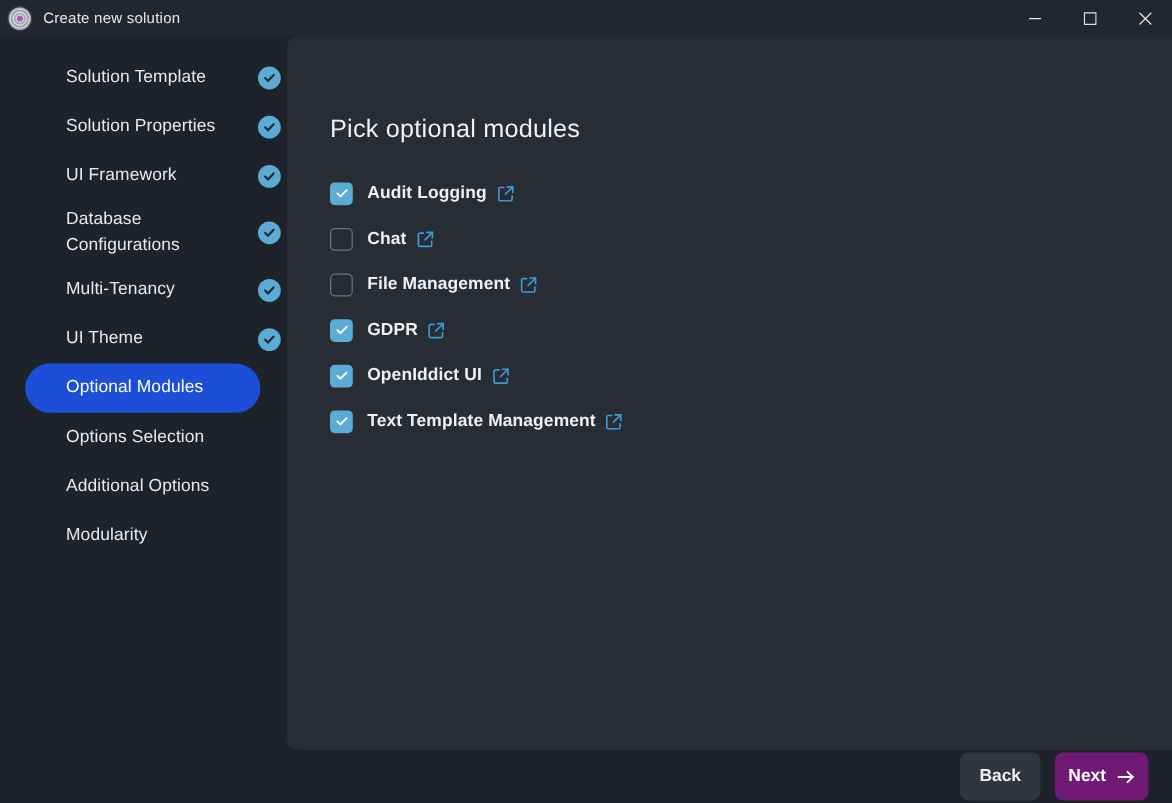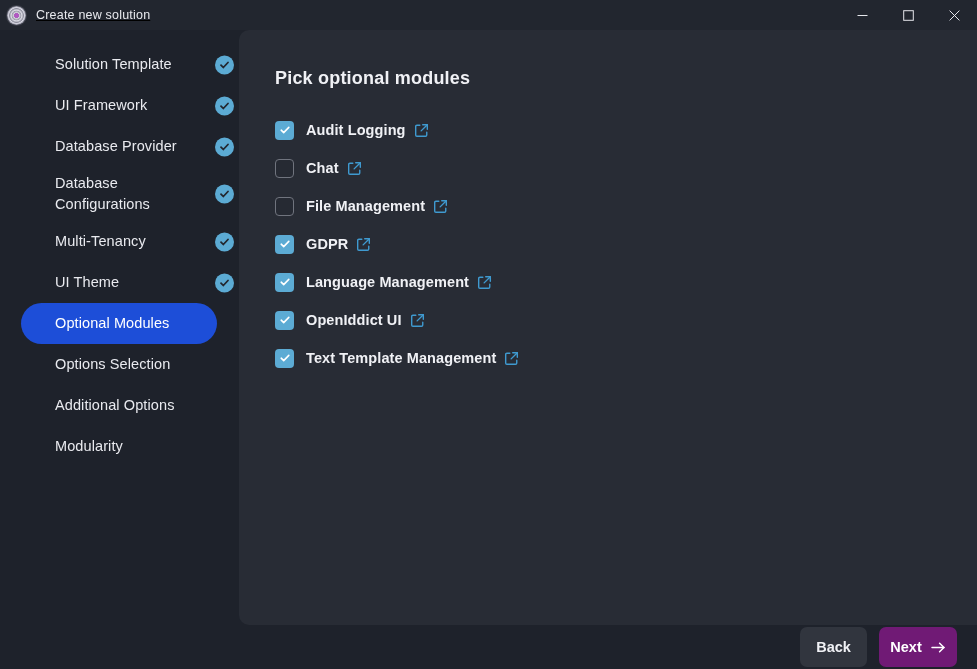--- a/index.html
+++ b/index.html
@@ -24,21 +24,20 @@
 
   
   .titlebar {
     height: 30px;
     min-height: 30px;
     background: #22262f;
     display: flex;
     align-items: center;
     padding-left: 7px;
     position: relative;
-    text-decoration: underline;
   }
   .app-logo {
     width: 19px;
     height: 19px;
     border-radius: 50%;
     background: radial-gradient(circle at 50% 50%,
       #b05ac0 0%, #b05ac0 17%,
       #d8d8e0 20%, #9a9aa8 34%,
       #e2e2ea 39%, #8d8d9c 52%,
       #dcdce6 58%, #7f7f90 72%,
@@ -132,25 +131,26 @@
     left: 0;
     top: 0;
     right: 0;
     bottom: 44px;
     background: #282c35;
     border-radius: 10px 0 0 10px;
     padding: 38px 36px 20px 36px;
     overflow: hidden;
   }
   .panel-title {
-    font-size: 18px;
+    font-size: 21px;
     color: #f0f1f5;
-    font-weight: bold;
+    font-weight: normal;
     letter-spacing: .2px;
     margin-bottom: 22px;
+    margin-top: 28px;
   }
 
   .module-list { display: flex; flex-direction: column; }
   .module-row {
     display: flex;
     align-items: center;
     height: 38px;
     cursor: pointer;
   }
   .checkbox {
@@ -256,38 +256,38 @@
 
       <div class="nav-item">
         <span class="nav-label">Solution Template</span>
         <span class="nav-check">
           <svg width="11" height="11" viewBox="0 0 11 11">
               <path d="M2 5.6 L4.3 8 L9 3" fill="none" stroke="#23272f" stroke-width="1.8" stroke-linecap="round" stroke-linejoin="round"></path>
             </svg>
         </span>
       </div>
 
+      <div class="nav-item">
+        <span class="nav-label">Solution Properties</span>
+        <span class="nav-check">
+          <svg width="11" height="11" viewBox="0 0 11 11">
+              <path d="M2 5.6 L4.3 8 L9 3" fill="none" stroke="#23272f" stroke-width="1.8" stroke-linecap="round" stroke-linejoin="round"></path>
+            </svg>
+        </span>
+      </div>
 
       <div class="nav-item">
         <span class="nav-label">UI Framework</span>
         <span class="nav-check">
           <svg width="11" height="11" viewBox="0 0 11 11">
               <path d="M2 5.6 L4.3 8 L9 3" fill="none" stroke="#23272f" stroke-width="1.8" stroke-linecap="round" stroke-linejoin="round"></path>
             </svg>
         </span>
       </div>
 
-      <div class="nav-item">
-        <span class="nav-label">Database Provider</span>
-        <span class="nav-check">
-          <svg width="11" height="11" viewBox="0 0 11 11">
-              <path d="M2 5.6 L4.3 8 L9 3" fill="none" stroke="#23272f" stroke-width="1.8" stroke-linecap="round" stroke-linejoin="round"></path>
-            </svg>
-        </span>
-      </div>
 
       <div class="nav-item">
         <span class="nav-label">Database Configurations</span>
         <span class="nav-check">
           <svg width="11" height="11" viewBox="0 0 11 11">
               <path d="M2 5.6 L4.3 8 L9 3" fill="none" stroke="#23272f" stroke-width="1.8" stroke-linecap="round" stroke-linejoin="round"></path>
             </svg>
         </span>
       </div>
 
@@ -383,35 +383,20 @@
             <span class="module-label">GDPR</span>
             <span class="ext-link">
               <svg width="15" height="15" viewBox="0 0 16 16">
                   <path d="M6.2 2.4 H3.1 A1.3 1.3 0 0 0 1.8 3.7 V12.9 A1.3 1.3 0 0 0 3.1 14.2 H12.3 A1.3 1.3 0 0 0 13.6 12.9 V9.8" fill="none" stroke="#3f9ad0" stroke-width="1.5" stroke-linecap="round"></path>
                   <path d="M9.3 1.8 H14.2 V6.7" fill="none" stroke="#3f9ad0" stroke-width="1.5" stroke-linecap="round" stroke-linejoin="round"></path>
                   <path d="M14.2 1.8 L7.6 8.4" fill="none" stroke="#3f9ad0" stroke-width="1.5" stroke-linecap="round"></path>
                 </svg>
             </span>
           </div>
 
-          <div class="module-row">
-            <span class="checkbox checked">
-              <svg width="12" height="12" viewBox="0 0 12 12">
-                  <path d="M2.2 6.2 L4.7 8.6 L9.8 3.4" fill="none" stroke="#ffffff" stroke-width="1.6" stroke-linecap="round" stroke-linejoin="round"></path>
-                </svg>
-            </span>
-            <span class="module-label">Language Management</span>
-            <span class="ext-link">
-              <svg width="15" height="15" viewBox="0 0 16 16">
-                  <path d="M6.2 2.4 H3.1 A1.3 1.3 0 0 0 1.8 3.7 V12.9 A1.3 1.3 0 0 0 3.1 14.2 H12.3 A1.3 1.3 0 0 0 13.6 12.9 V9.8" fill="none" stroke="#3f9ad0" stroke-width="1.5" stroke-linecap="round"></path>
-                  <path d="M9.3 1.8 H14.2 V6.7" fill="none" stroke="#3f9ad0" stroke-width="1.5" stroke-linecap="round" stroke-linejoin="round"></path>
-                  <path d="M14.2 1.8 L7.6 8.4" fill="none" stroke="#3f9ad0" stroke-width="1.5" stroke-linecap="round"></path>
-                </svg>
-            </span>
-          </div>
 
           <div class="module-row">
             <span class="checkbox checked">
               <svg width="12" height="12" viewBox="0 0 12 12">
                   <path d="M2.2 6.2 L4.7 8.6 L9.8 3.4" fill="none" stroke="#ffffff" stroke-width="1.6" stroke-linecap="round" stroke-linejoin="round"></path>
                 </svg>
             </span>
             <span class="module-label">OpenIddict UI</span>
             <span class="ext-link">
               <svg width="15" height="15" viewBox="0 0 16 16">

